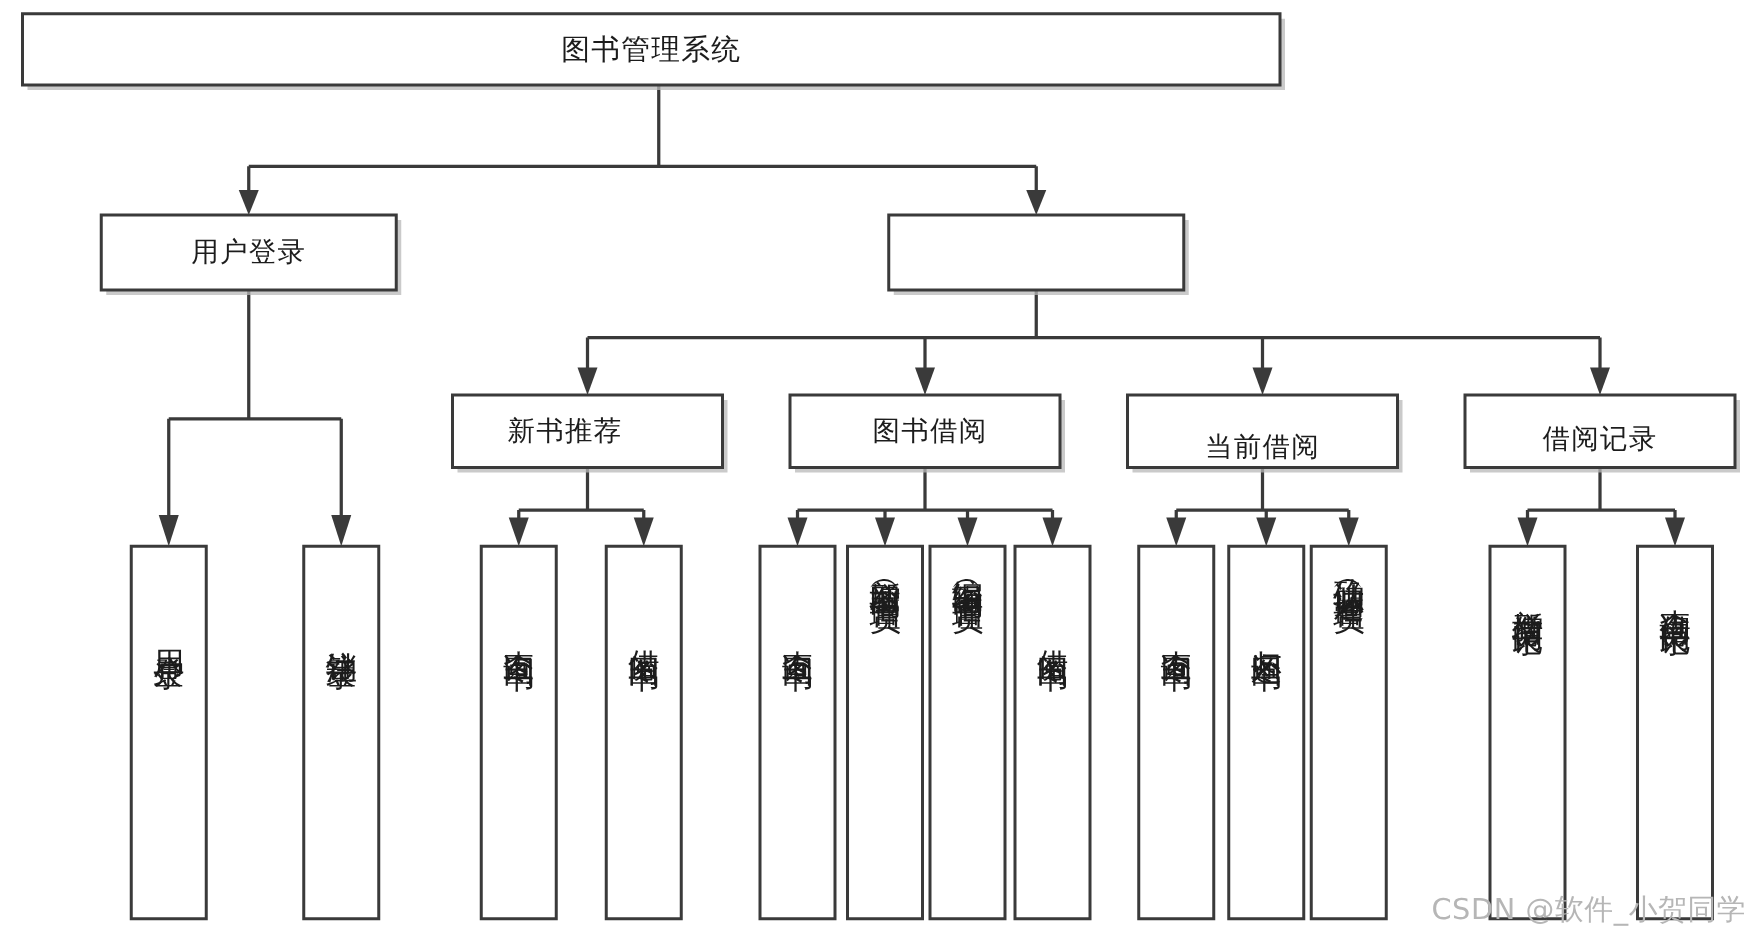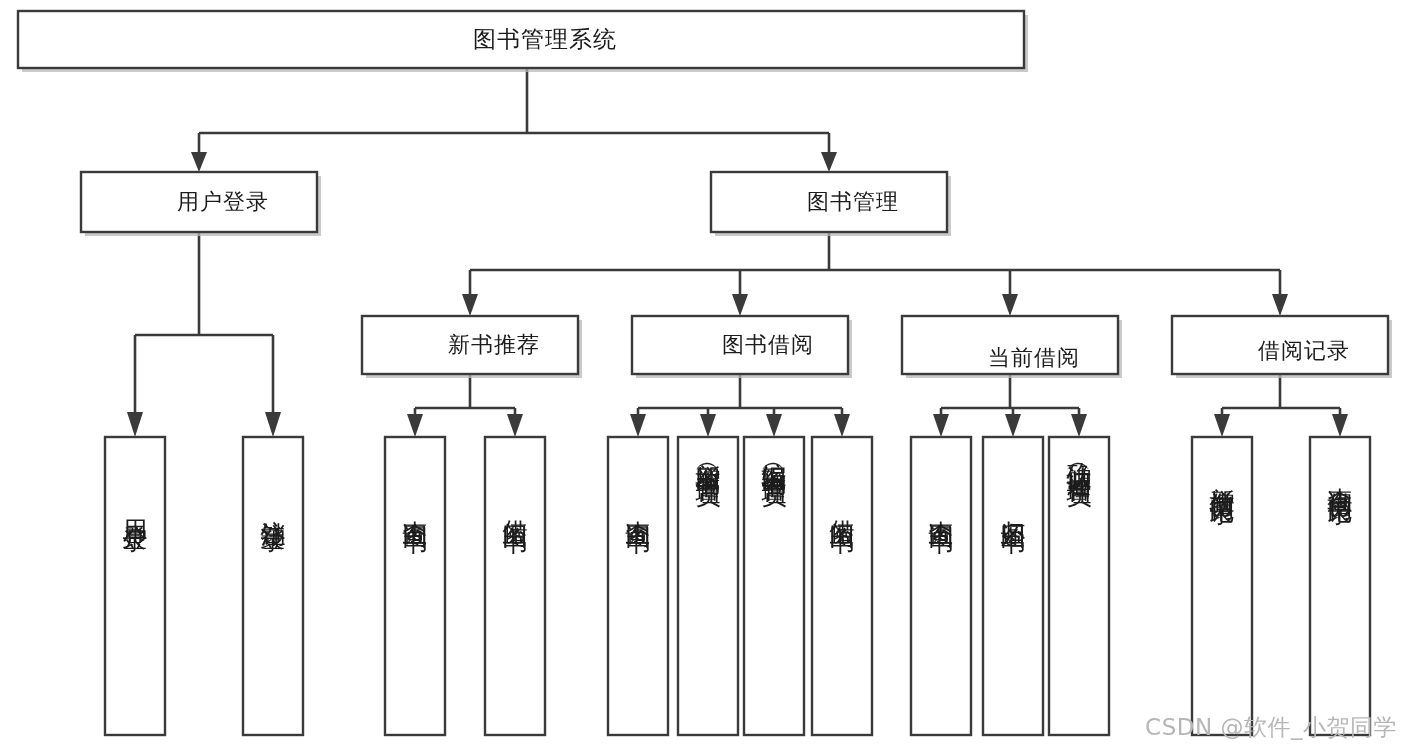--- a/index.html
+++ b/index.html
@@ -73,21 +73,20 @@
     color: #1c1c1c;
     letter-spacing: 3px;
     white-space: nowrap;
   }
   .hlabel-wrap {
     position: absolute;
     display: flex;
     align-items: center;
     justify-content: center;
     pointer-events: none;
-    margin-left: 24px;
   }
   .hlabel-text {
     font-family: "DejaVu Sans", "Liberation Sans", sans-serif;
     font-size: 22px;
     color: #1c1c1c;
     letter-spacing: 1px;
     white-space: nowrap;
   }
 </style>
 </head>
@@ -212,25 +211,22 @@
   </svg>
 
   <div class="hlabel-wrap" style="left:18px; top:11px; width:1006px; height:57px;">
     <span class="hlabel-text" style="font-size:23px;">图书管理系统</span>
   </div>
 
   <div class="hlabel-wrap" style="left:81px; top:172px; width:236px; height:60px;">
     <span class="hlabel-text">用户登录</span>
   </div>
 
-  <div class="hlabel-wrap" style="left:711px; top:172px; width:236px; height:60px;">
-    <span class="hlabel-text">图书管理</span>
-  </div>
-
-  <div class="hlabel-wrap" style="left:362px; top:316px; width:216px; height:58px;">
+
+  <div class="hlabel-wrap" style="left:344px; top:316px; width:216px; height:58px;">
     <span class="hlabel-text">新书推荐</span>
   </div>
 
   <div class="hlabel-wrap" style="left:632px; top:316px; width:224px; height:58px;">
     <span class="hlabel-text">图书借阅</span>
   </div>
 
   <div class="hlabel-wrap" style="left:902px; top:329px; width:216px; height:58px;justify-content:center;">
     <span class="hlabel-text">当前借阅</span>
   </div>

